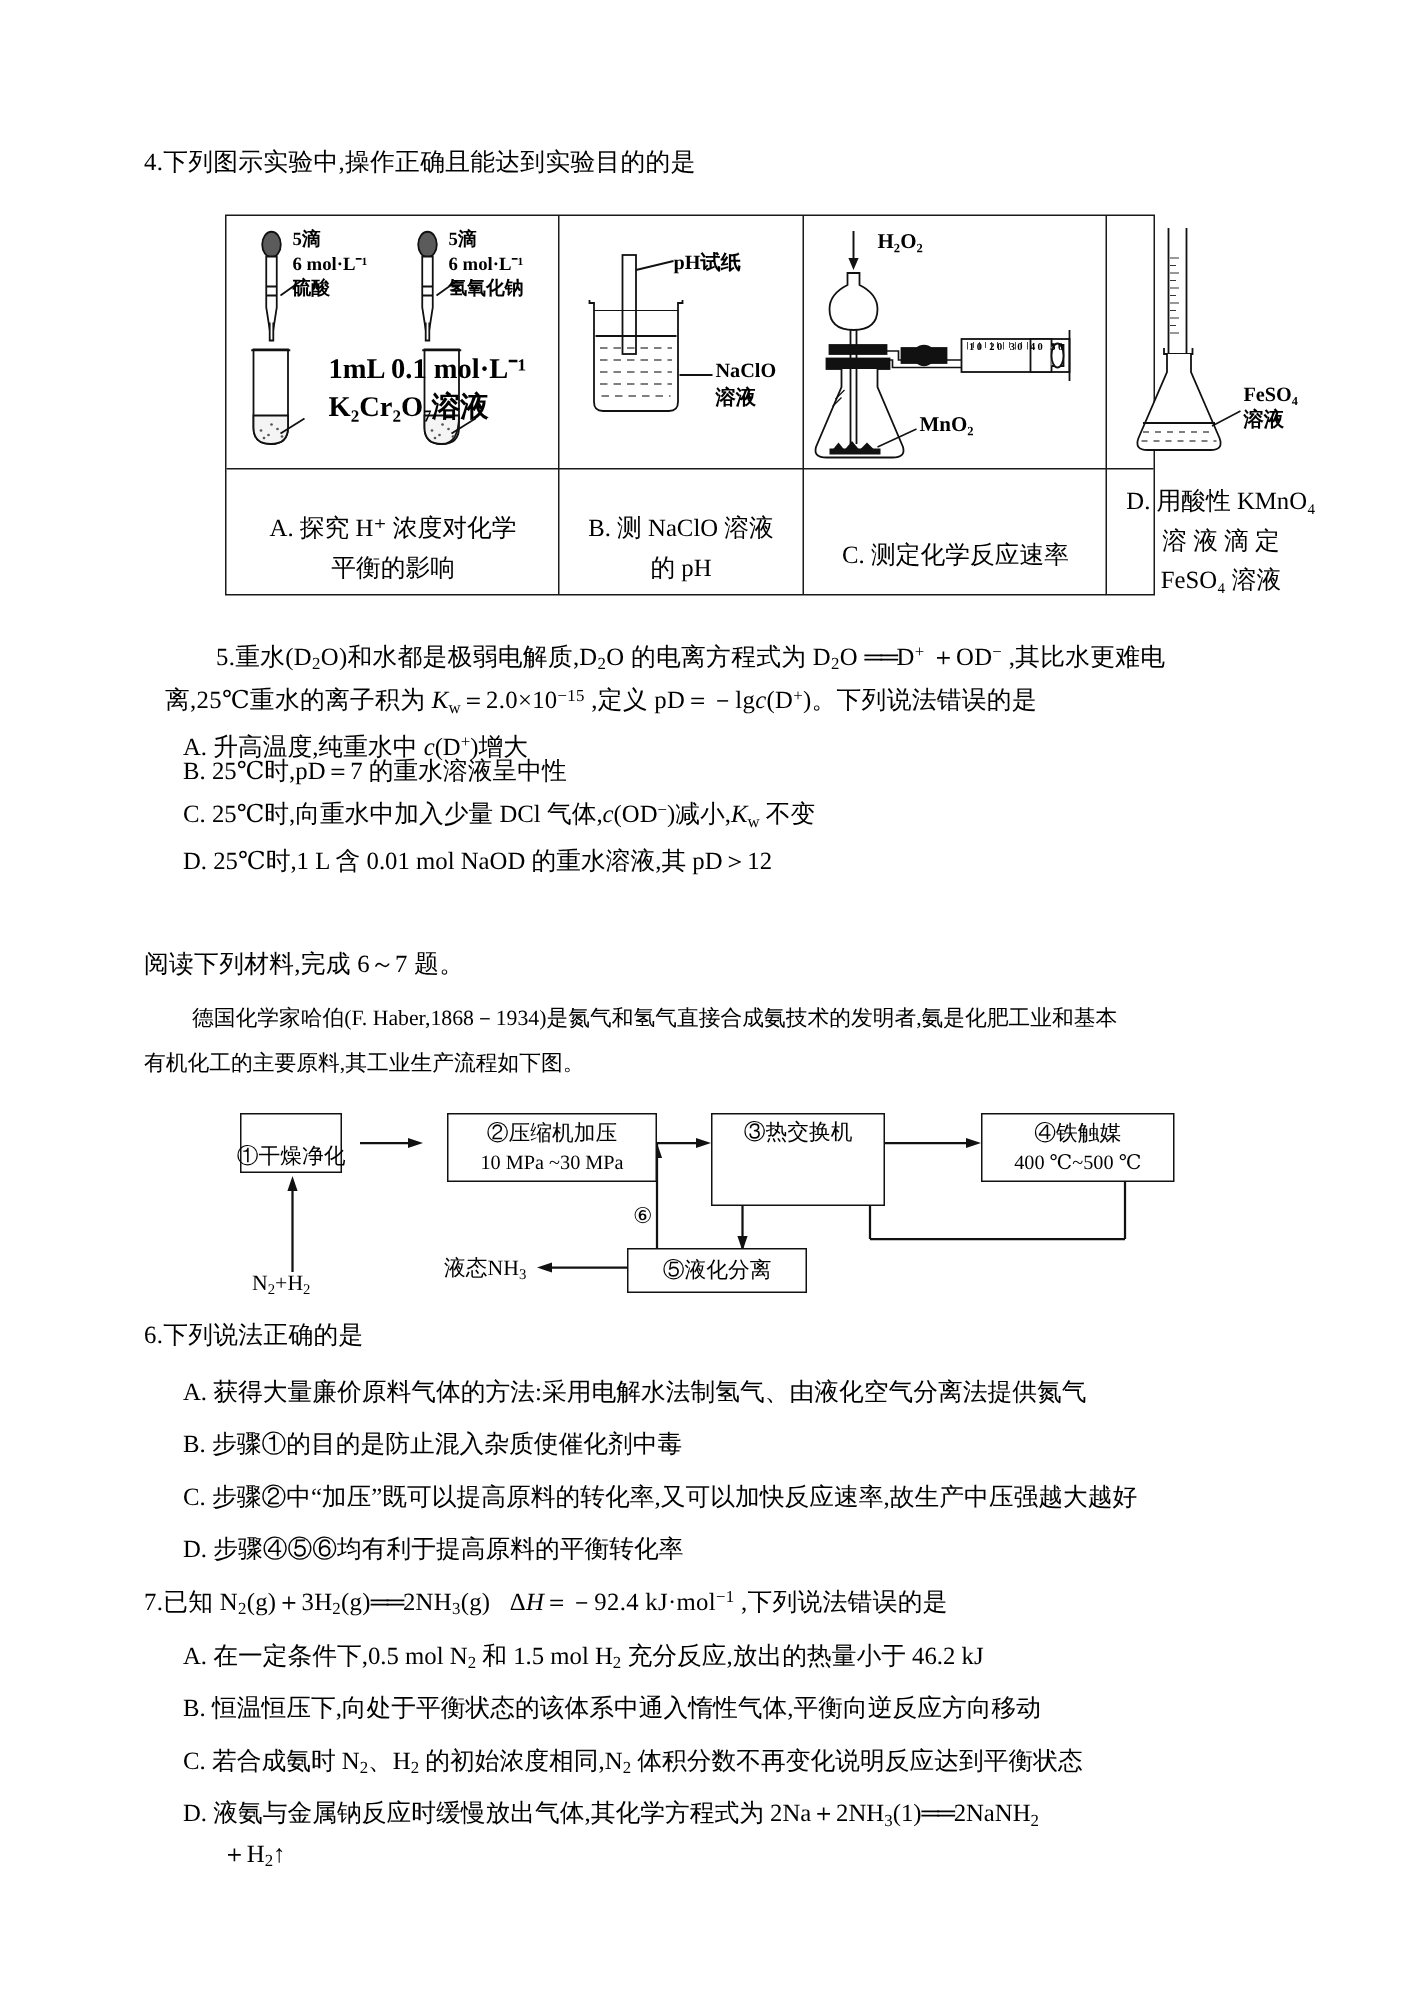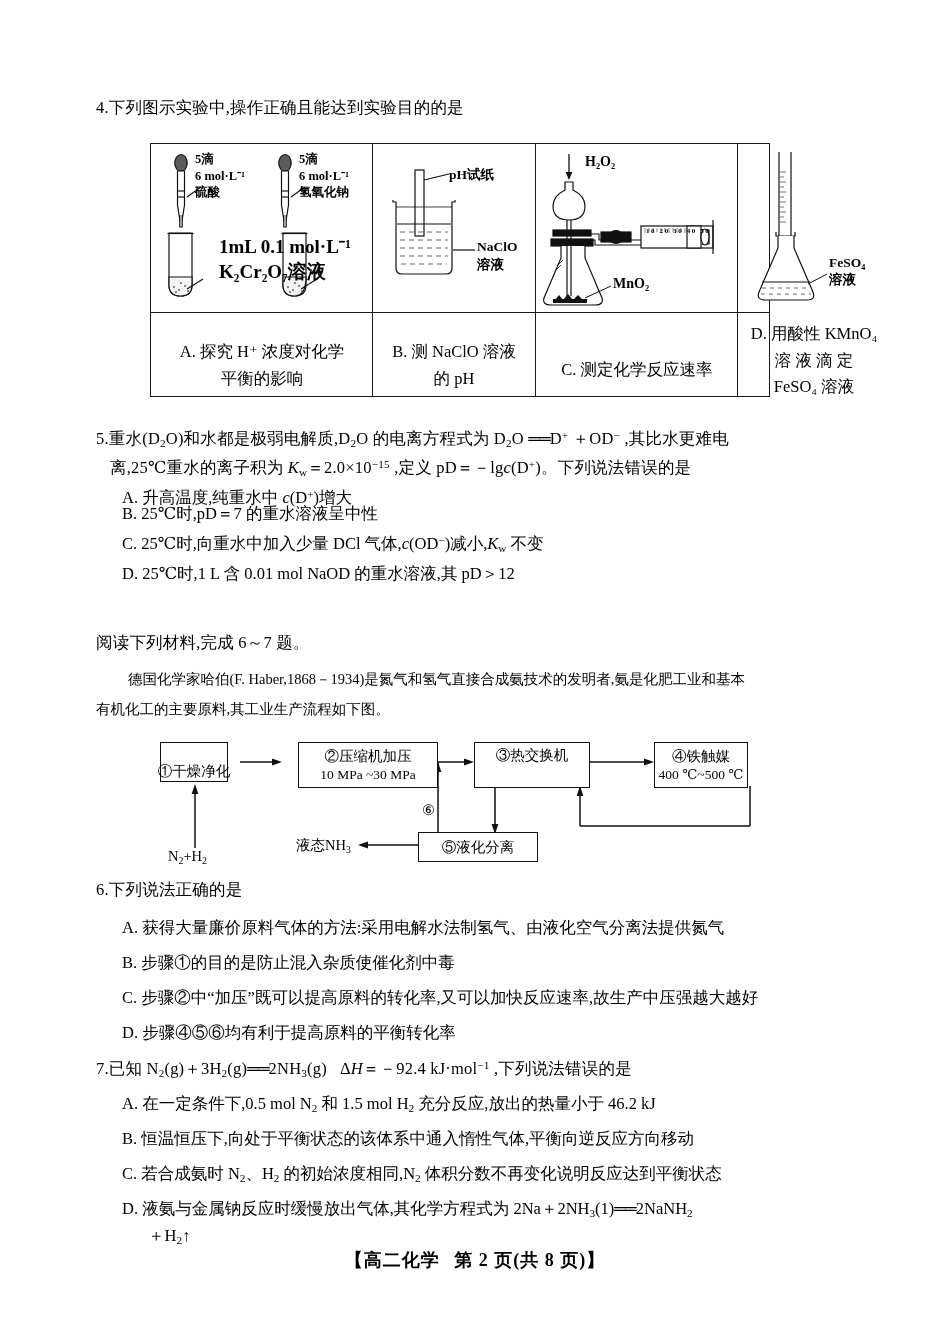--- a/index.html
+++ b/index.html
@@ -51,21 +51,21 @@
     font-size:16.5px;
     text-align:center;
     line-height:1.62;
   }
 
   
   .diag { position:absolute; }
 
   
   #q5-block { left:96px; top:430px; }
-  #q5-block .q-line { margin-bottom:0px; }
+  #q5-block .q-line { margin-bottom:0px;margin-left:48px; }
 
   
   .small-text {
     font-size:14.5px;
     line-height:1.0;
     white-space:nowrap;
   }
 
   
   #flow { position:absolute; left:150px; top:740px; width:680px; height:125px; }
@@ -393,24 +393,24 @@
       </g>
     </svg>
 
     <div class="fbox" style="left:10px; top:2px; width:68px; height:40px;justify-content:flex-end;">
       <span>①干燥净化</span>
     </div>
     <div class="fbox" style="left:148px; top:2px; width:140px; height:46px;">
       <span>②压缩机加压</span>
       <span class="l2">10 MPa ~30 MPa</span>
     </div>
-    <div class="fbox" style="left:324px; top:2px; width:116px; height:46px; justify-content:flex-start; padding-top:3px;">
+    <div class="fbox" style="left:324px; top:2px; width:116px; height:62px; justify-content:flex-start; padding-top:3px;">
       <span>③热交换机</span>
     </div>
-    <div class="fbox" style="left:504px; top:2px; width:94px; height:46px;">
+    <div class="fbox" style="left:504px; top:2px; width:129px; height:46px;">
       <span>④铁触媒</span>
       <span class="l2">400 ℃~500 ℃</span>
     </div>
     <div class="fbox" style="left:268px; top:92px; width:120px; height:30px;">
       <span>⑤液化分离</span>
     </div>
 
     <div class="flabel" style="left:18px; top:108px;">
       N<sub>2</sub>+H<sub>2</sub>
     </div>
@@ -440,17 +440,14 @@
   <div class="abs opt-line" style="left:122px; top:1166px;">
     C. 若合成氨时 N<sub>2</sub>、H<sub>2</sub> 的初始浓度相同,N<sub>2</sub> 体积分数不再变化说明反应达到平衡状态
   </div>
   <div class="abs opt-line" style="left:122px; top:1201px;">
     D. 液氨与金属钠反应时缓慢放出气体,其化学方程式为 2Na＋2NH<sub>3</sub>(1)<span style="letter-spacing:-1px;">══</span>2NaNH<sub>2</sub>
   </div>
   <div class="abs opt-line" style="left:148px; top:1228px;">
     ＋H<sub>2</sub>↑
   </div>
 
-  <div id="footer">
-    <span>【</span><span>高二化学</span>&nbsp;&nbsp;<span class="pg">第 2 页(共 8 页)</span><span>】</span>
-  </div>
 
 </div>
 
 </body></html>

